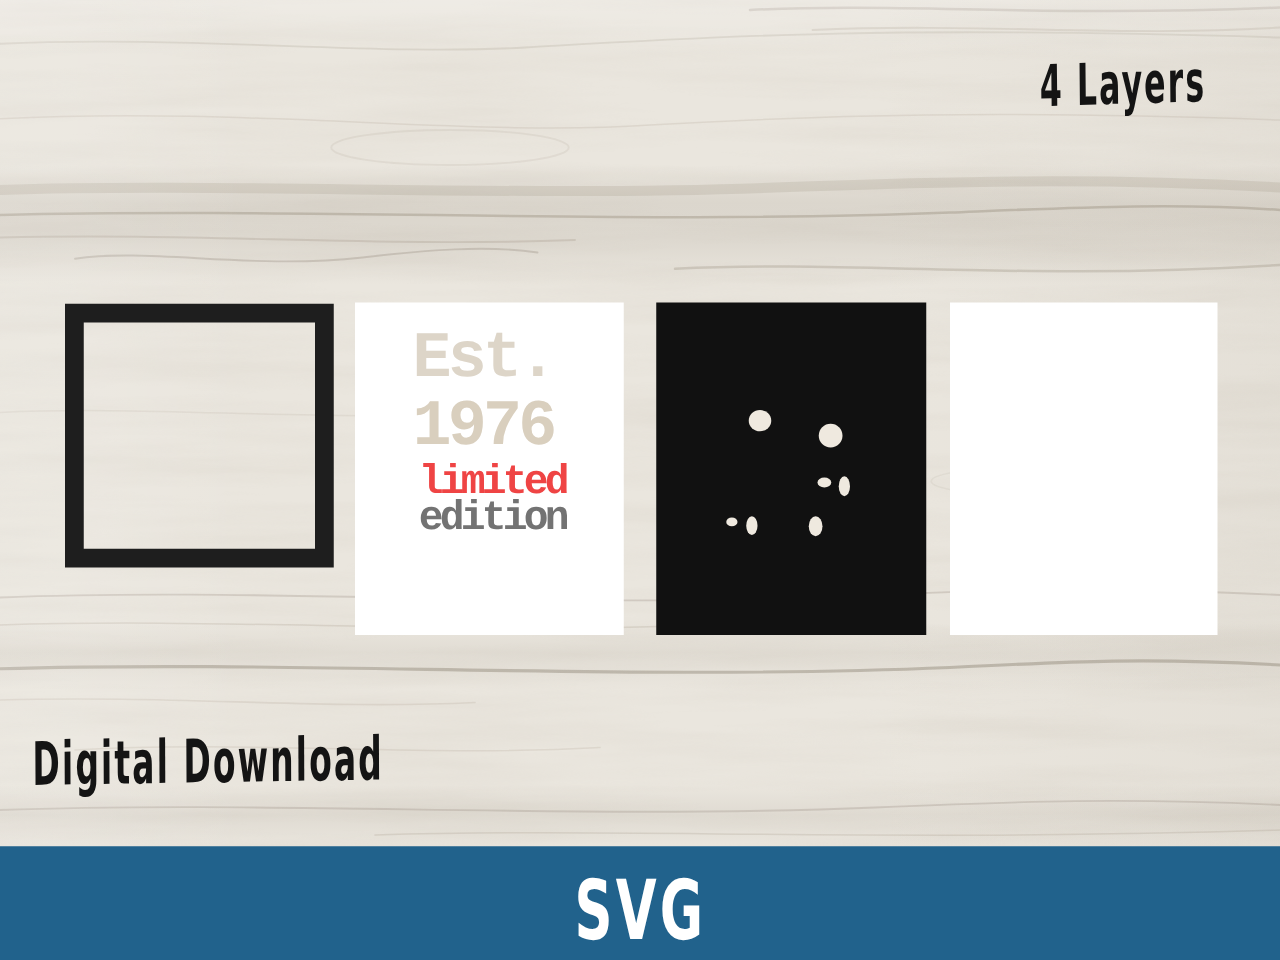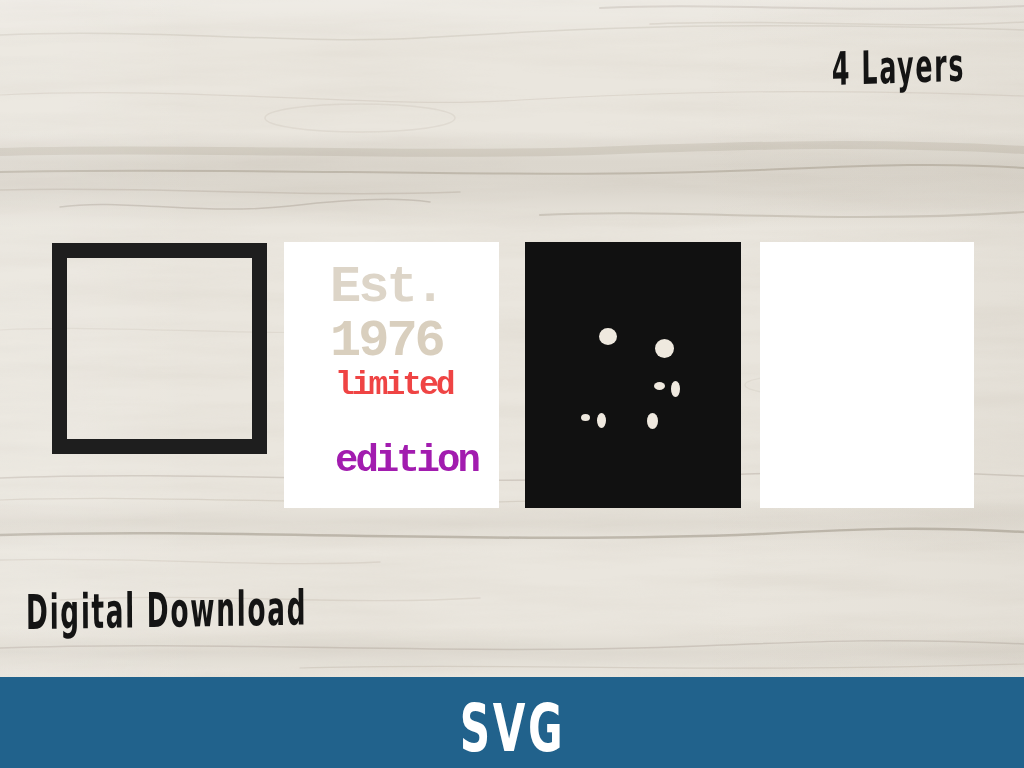--- a/index.html
+++ b/index.html
@@ -31,21 +31,21 @@
   .sq-stencil{left:284px;width:215px;background:var(--square-white,#ffffff);}
   .sq-black{left:525px;width:216px;background:var(--layer-black,#111111);}
   .sq-white{left:760px;width:214px;background:var(--square-white,#ffffff);}
   .stencil-line{
     position:absolute;left:46px;line-height:1;white-space:nowrap;
     font-family:"Liberation Mono", monospace;font-weight:bold;
   }
   .st1{top:20px;font-size:52px;letter-spacing:-3px;color:#ddd5c8;}
   .st2{top:74px;font-size:52px;letter-spacing:-3px;color:#d9cfbe;}
   .st3{top:127px;left:51px;font-size:33px;letter-spacing:-3px;color:#ef4444;}
-  .st4{top:156px;left:51px;font-size:39px;letter-spacing:-3px;color:#a21caf;margin-top:44px;}
+  .st4{top:156px;left:51px;font-size:33px;letter-spacing:-3px;color:#737373;}
   .dot{position:absolute;border-radius:50%;background:var(--cutout-cream,#efe9df);}
   .digital-download{
     position:absolute;left:26px;top:584px;transform-origin:left center;
     font-size:48px;font-weight:bold;color:var(--text-black,#141414);
     transform:scaleX(0.55) rotate(-0.5deg);letter-spacing:3px;white-space:nowrap;
     font-family:"DejaVu Sans", sans-serif;
   }
   .banner{
     position:absolute;left:0;top:677px;width:1024px;height:103px;
     background:var(--accent-blue,#21628c);

